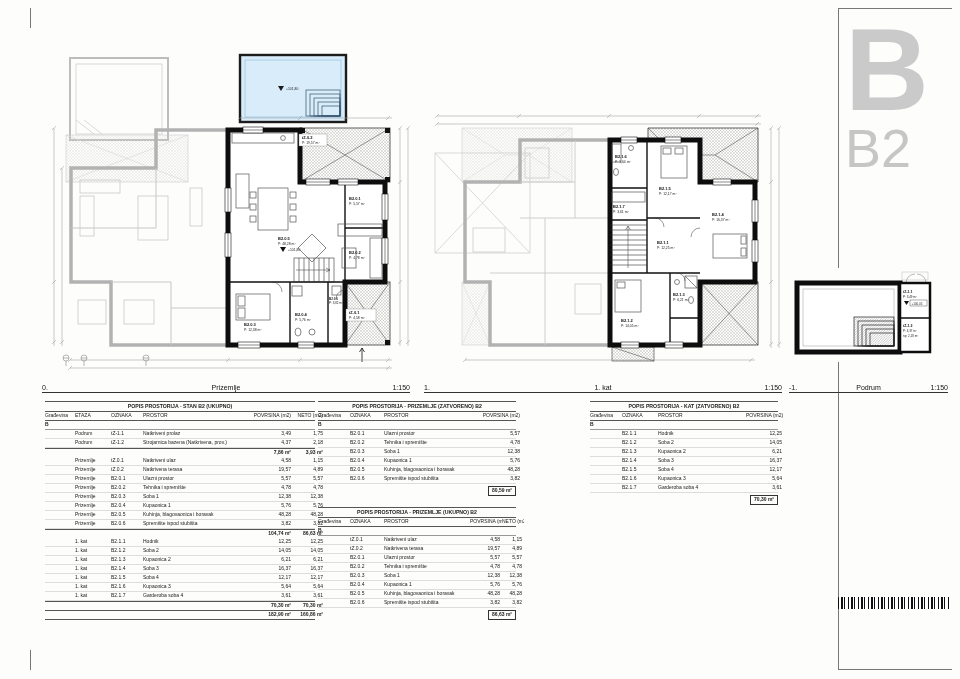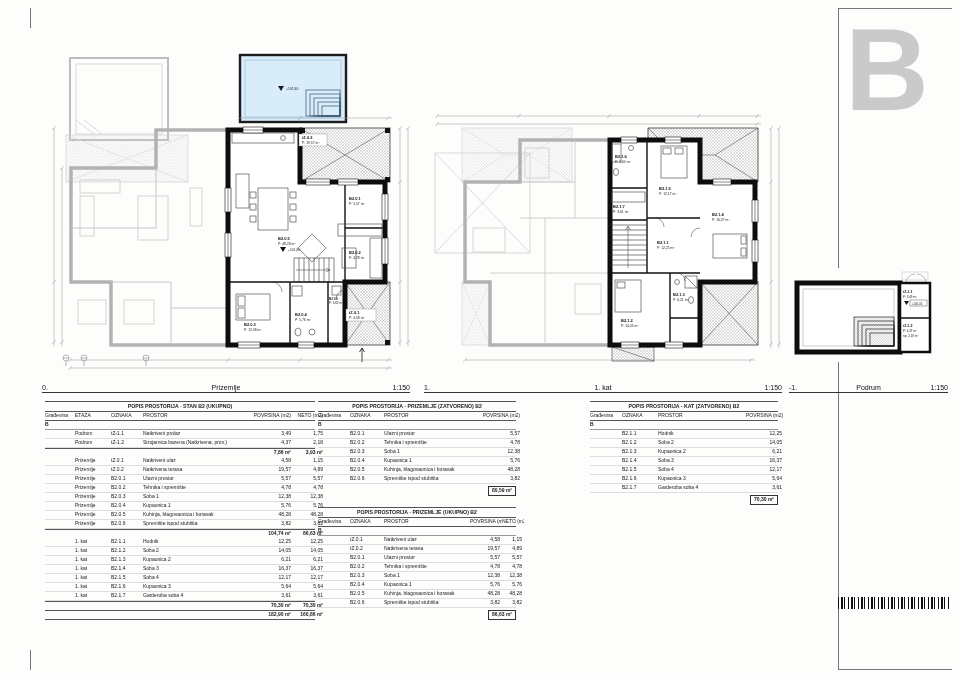--- a/index.html
+++ b/index.html
@@ -43,20 +43,21 @@
 <div class="sheet">
 
   <div class="vline" style="top:8px;height:260px;"></div>
   <div class="vline" style="top:362px;height:308px;"></div>
   <div class="hline" style="left:838px;top:8px;width:114px;"></div>
   <div class="hline" style="left:838px;top:669px;width:114px;"></div>
   <div class="abs" style="left:30px;top:8px;width:1px;height:20px;background:#777;"></div>
   <div class="abs" style="left:30px;top:650px;width:1px;height:20px;background:#777;"></div>
 
   <div class="letterB">B</div>
+  <div class="letterB2">B2</div>
 
   <svg class="abs" style="left:40px;top:28px;" width="378" height="348" viewBox="0 0 378 348">
     <defs>
       <pattern id="h1" width="3" height="3" patternUnits="userSpaceOnUse">
         <path d="M0,3 L3,0 M0,0 L3,3" stroke="#9a9a9a" stroke-width="0.3"></path>
       </pattern>
       <pattern id="h2" width="3" height="3" patternUnits="userSpaceOnUse">
         <path d="M0,3 L3,0 M0,0 L3,3" stroke="#d2d2d2" stroke-width="0.3"></path>
       </pattern>
       <pattern id="h3" width="2.5" height="2.5" patternUnits="userSpaceOnUse">

